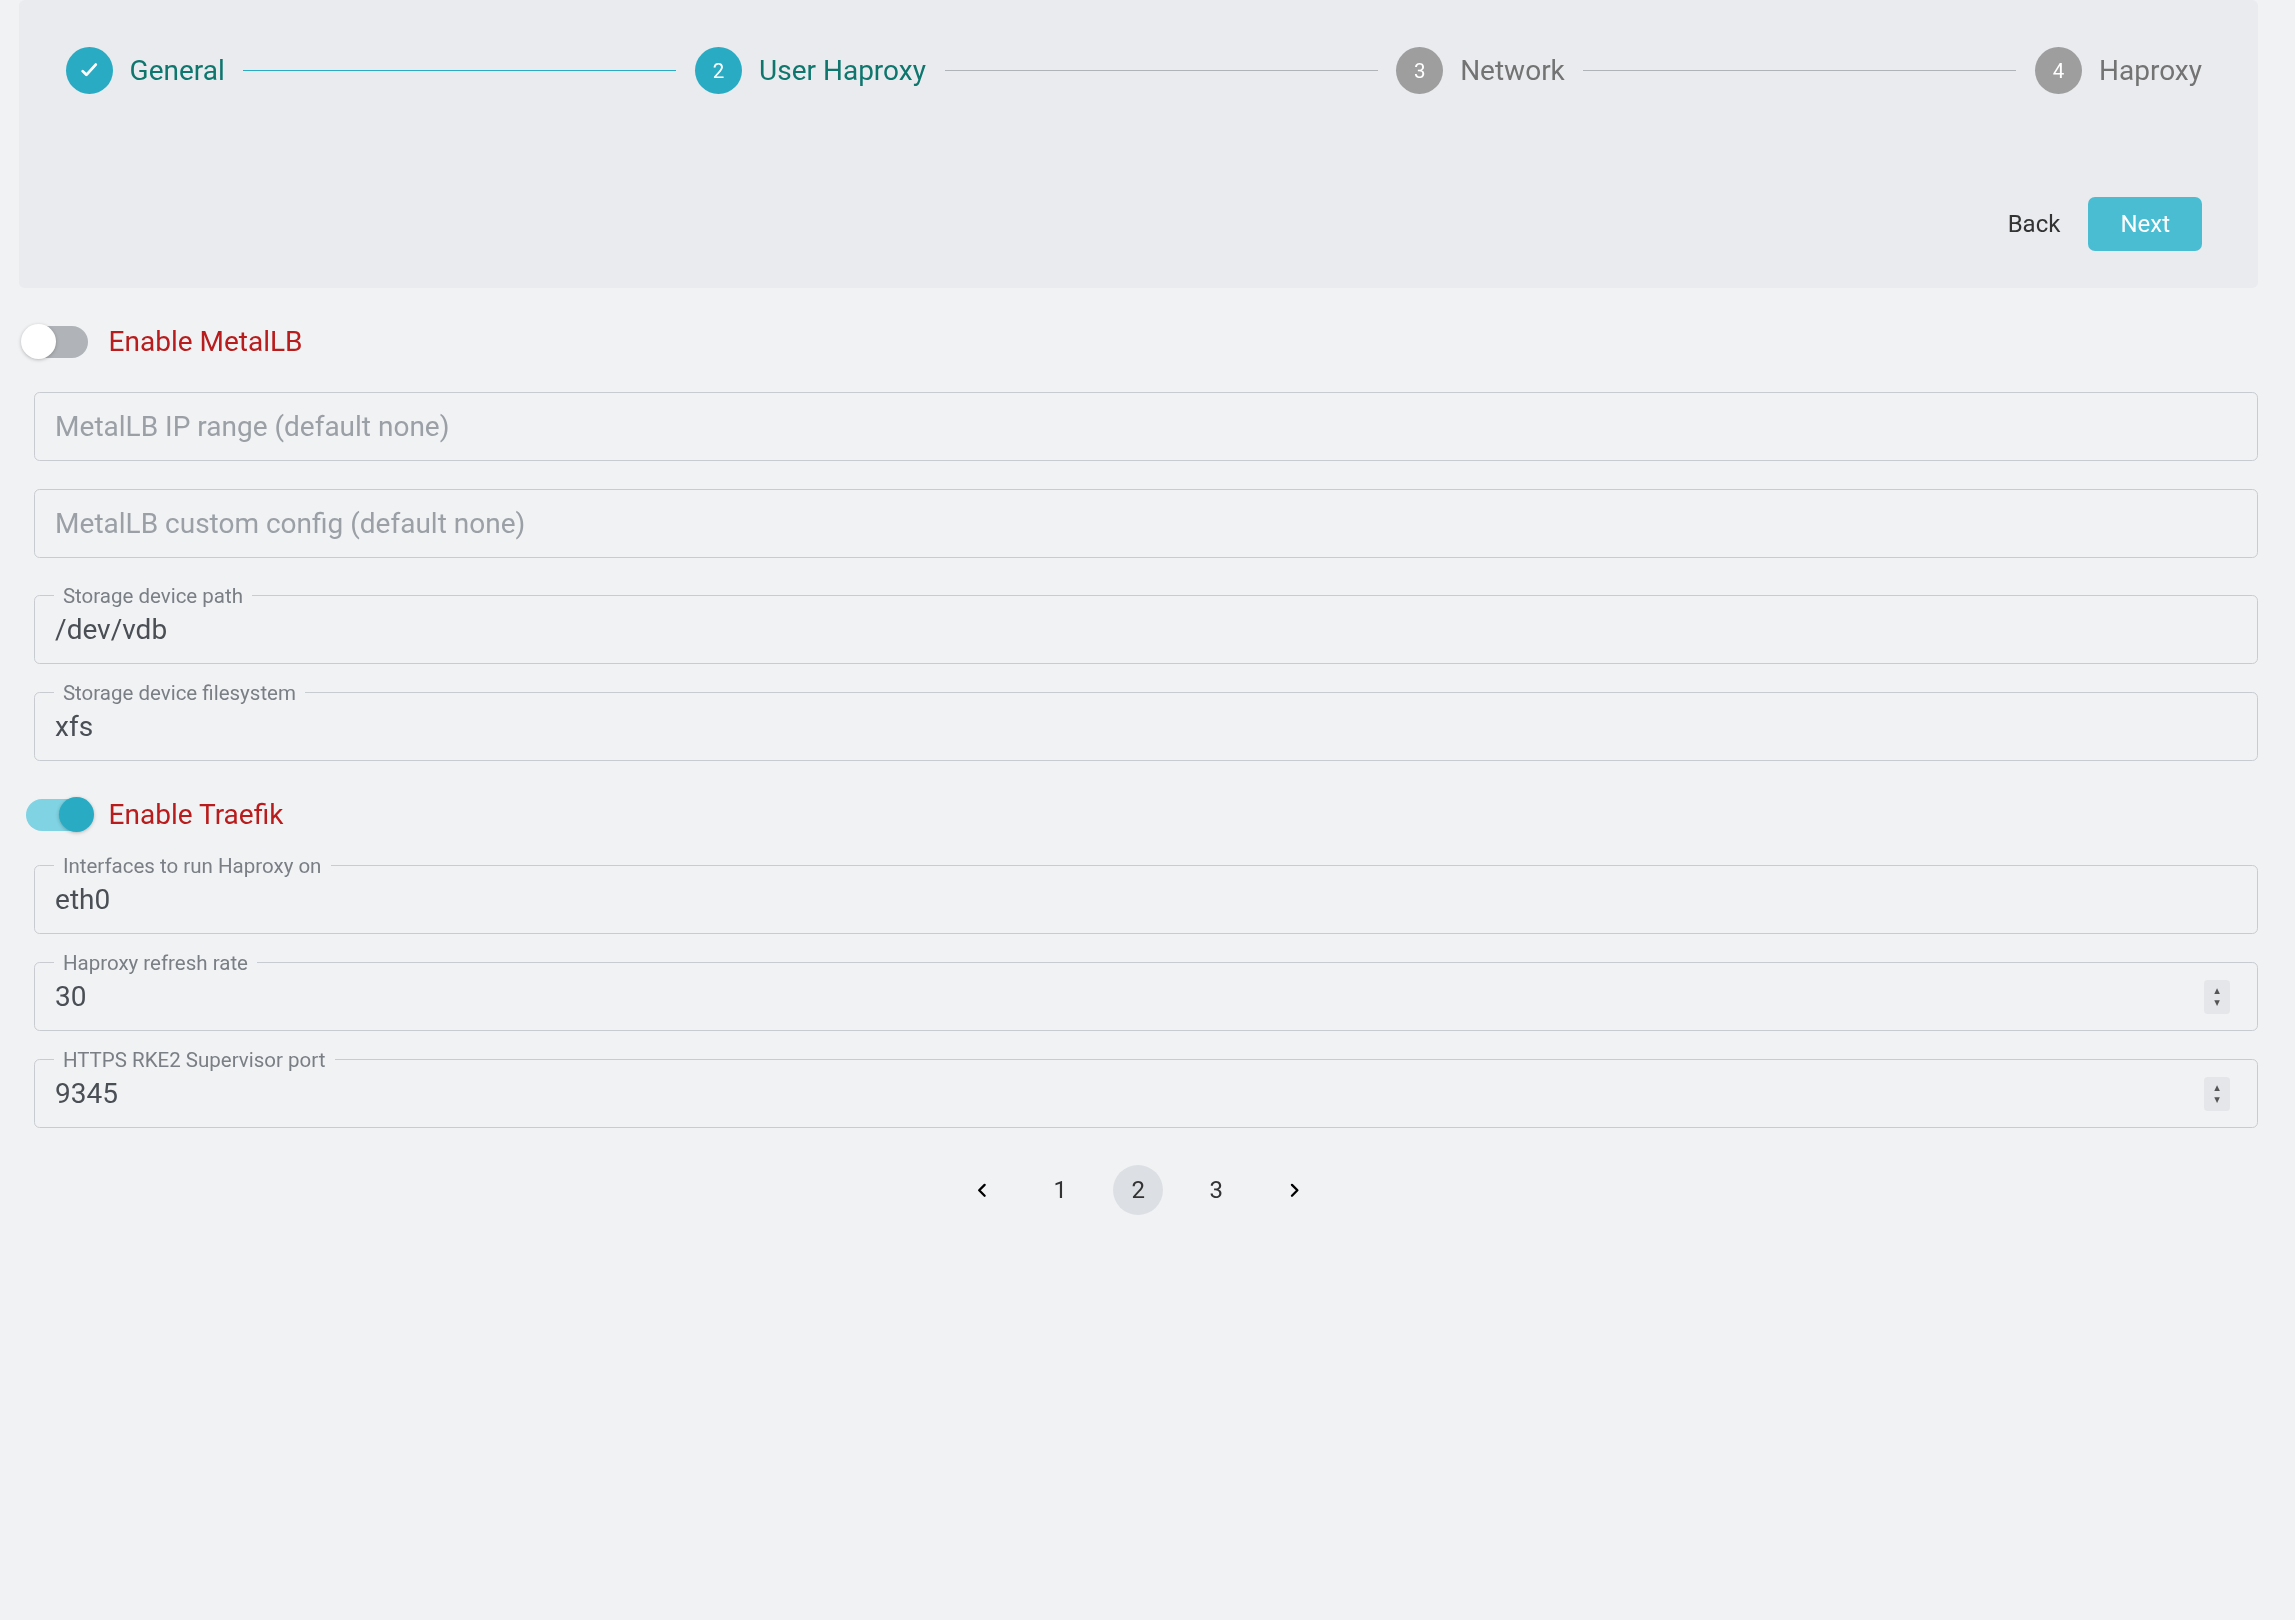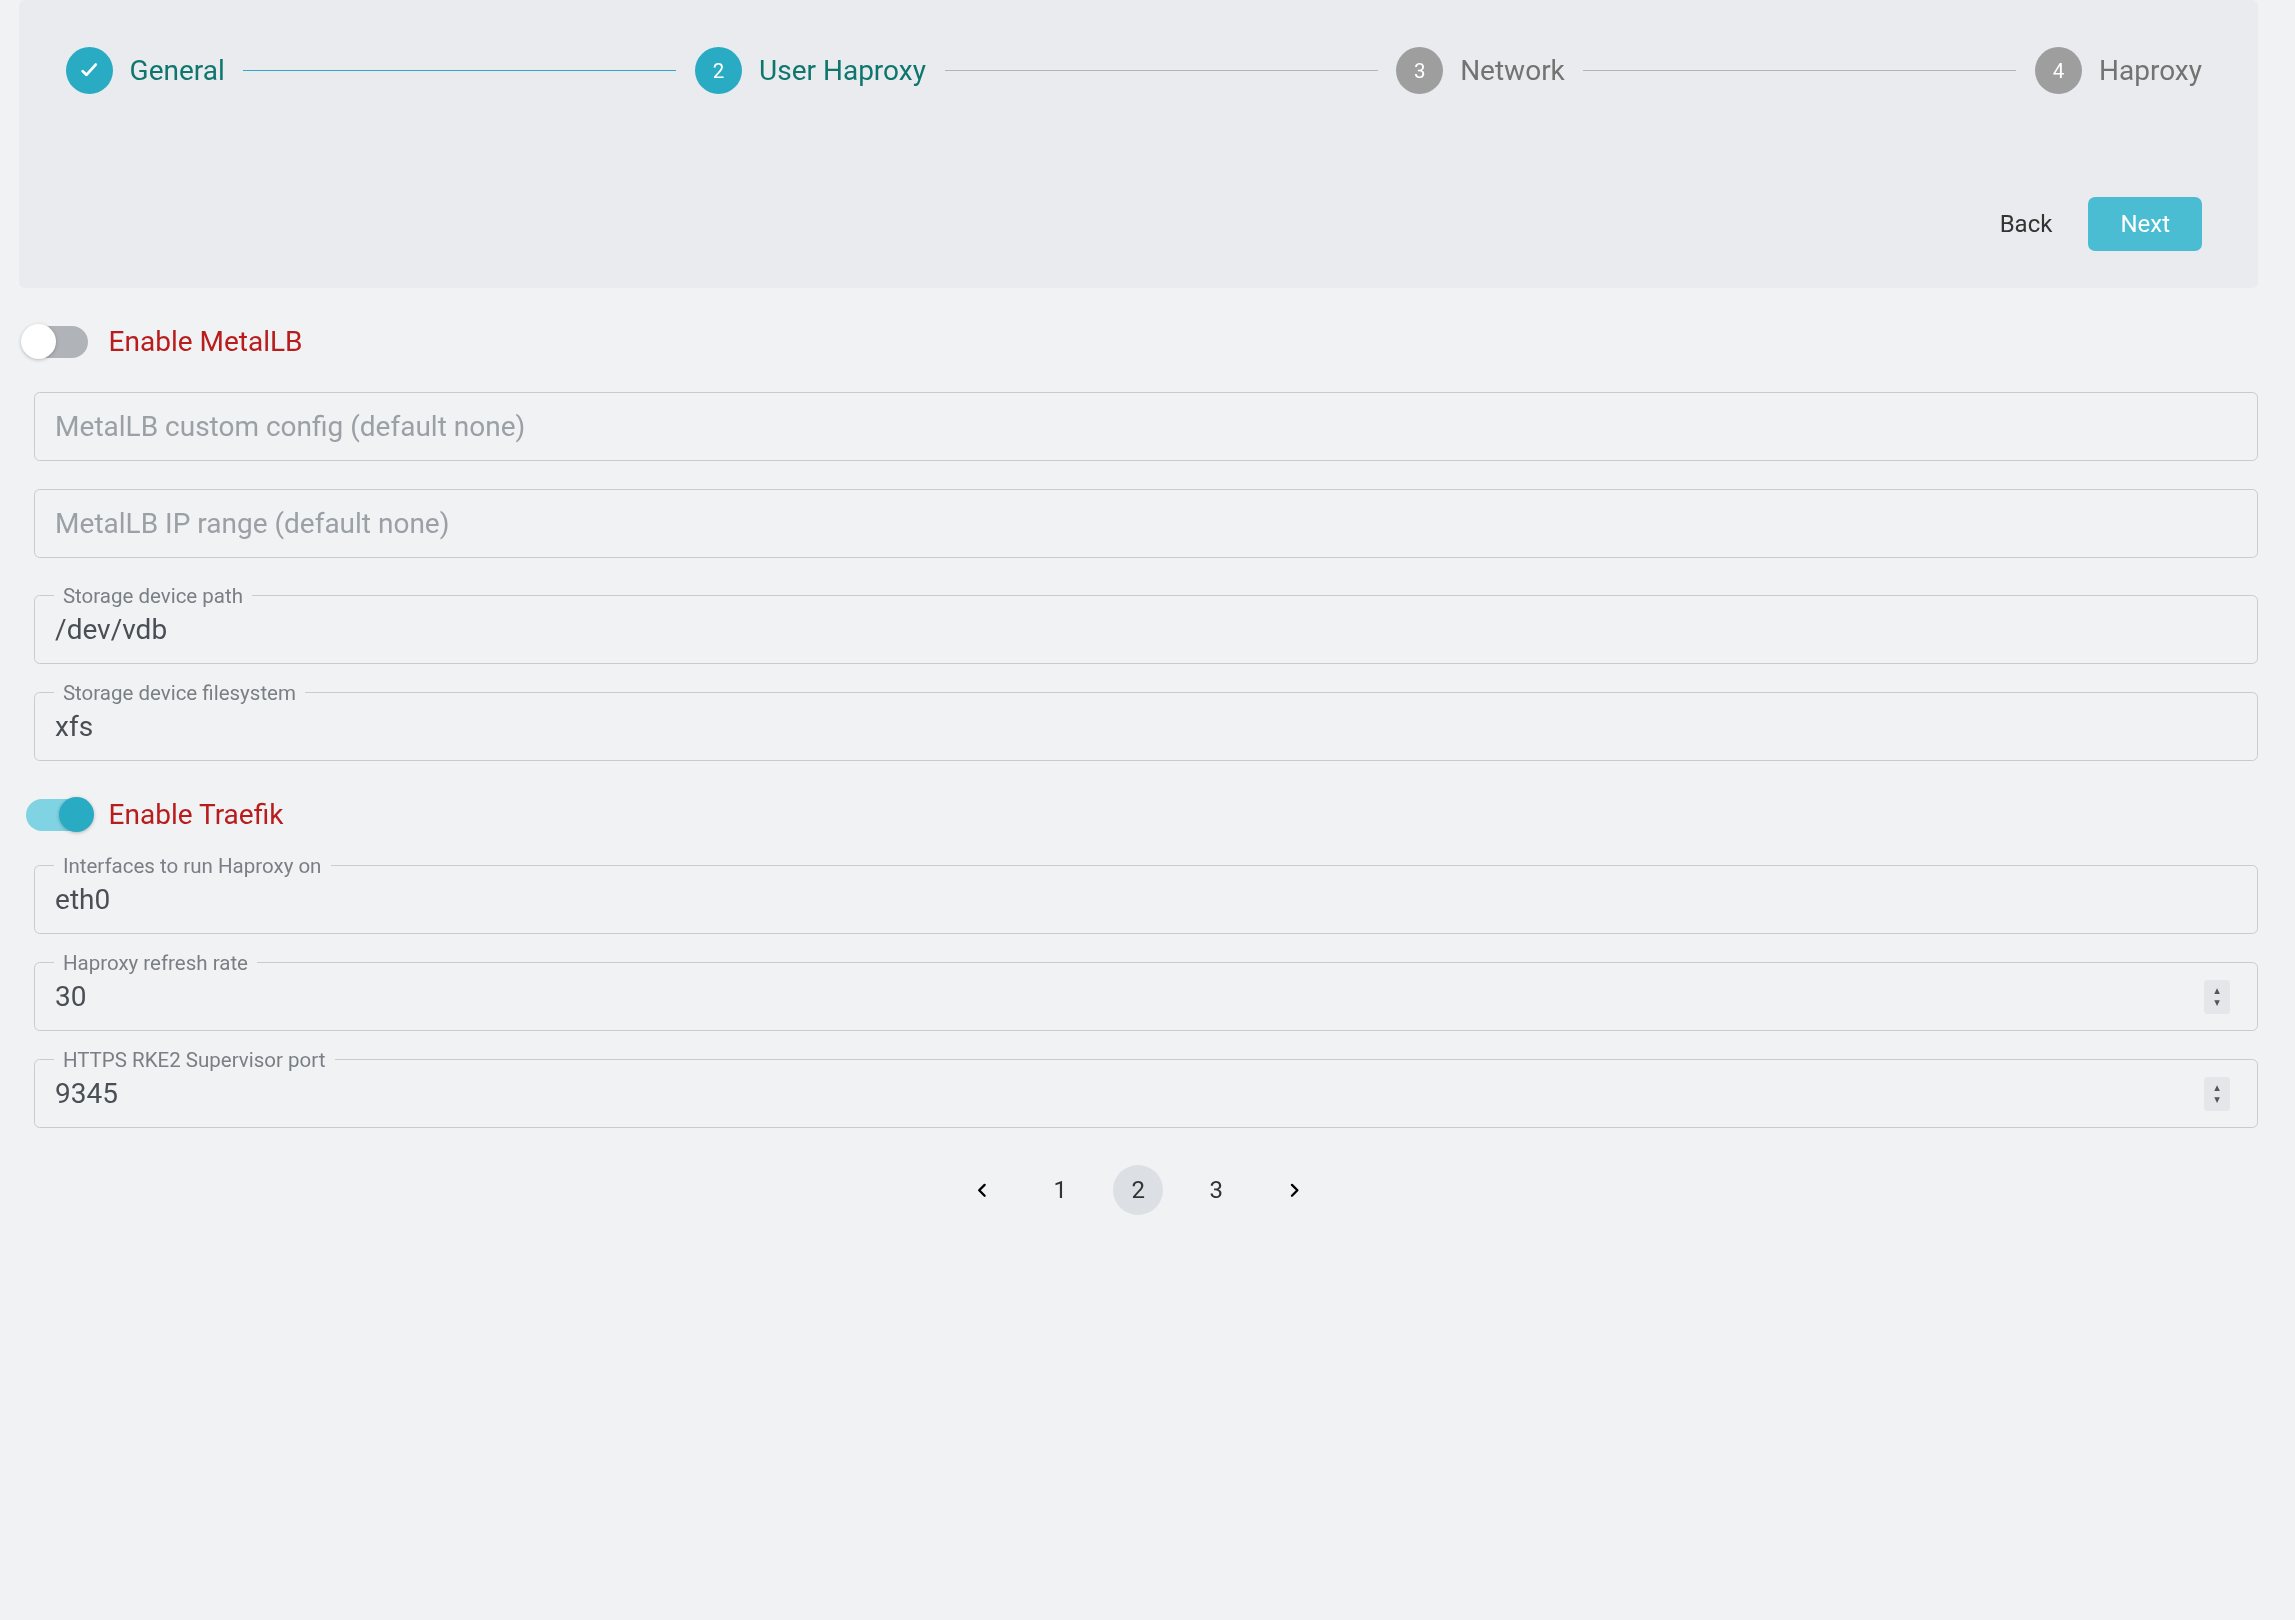--- a/index.html
+++ b/index.html
@@ -56,21 +56,21 @@
     height: 1.9px;
     margin: 0 18.6px;
   }
   .connector.done { background: #29abc4; }
   .connector.pending { background: #b0b4b8; }
 
   .stepper-actions {
     display: flex;
     justify-content: flex-end;
     align-items: center;
-    gap: 36px;
+    gap: 28px;
     margin-top: 103px;
   }
   .btn-back {
     background: transparent;
     border: none;
     font-size: 24px;
     color: #333;
     cursor: pointer;
     font-family: inherit;
   }
@@ -246,25 +246,25 @@
 
   <div class="section">
     <div class="toggle-row">
       <div class="toggle off">
           <div class="toggle-knob"></div>
         </div>
       <span class="toggle-label">Enable MetalLB</span>
     </div>
 
     <div class="field">
+      <input type="text" placeholder="MetalLB IP range (default none)" style="">
+    </div>
+
+    <div class="field">
       <input type="text" placeholder="MetalLB custom config (default none)" style="">
-    </div>
-
-    <div class="field">
-      <input type="text" placeholder="MetalLB IP range (default none)" style="">
     </div>
   </div>
 
   <div class="section">
 
     <div class="field with-float">
       <span class="float-label">Storage device path</span>
       <input type="text" value="/dev/vdb" style="">
     </div>
 

